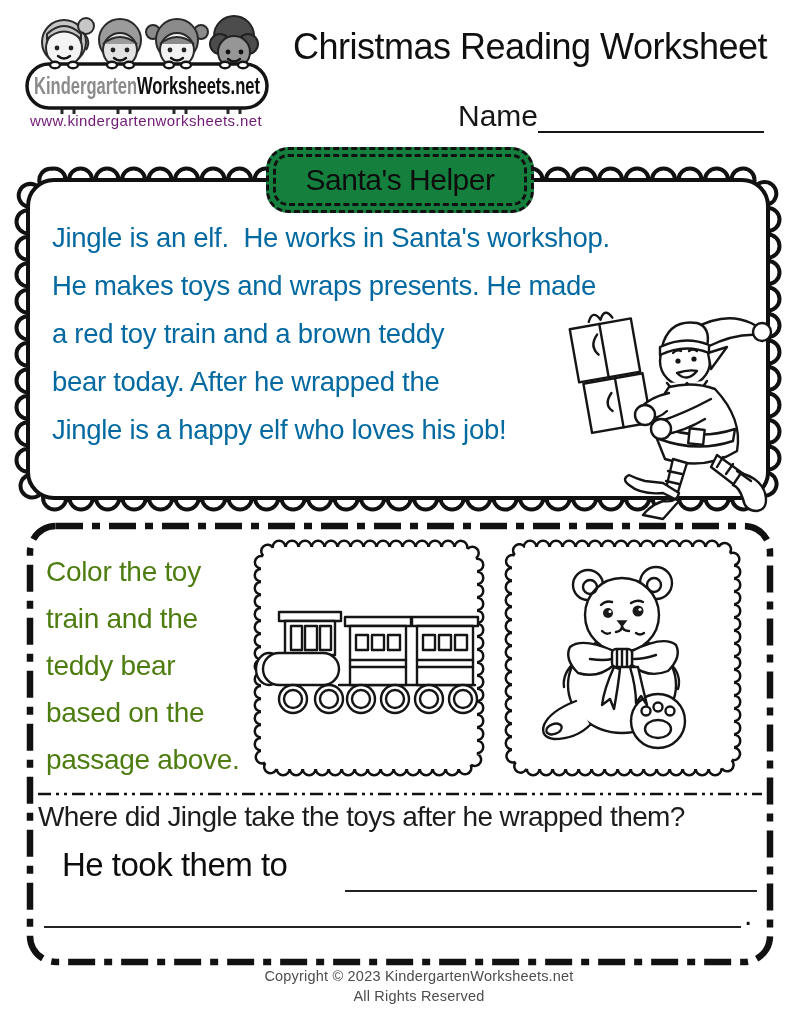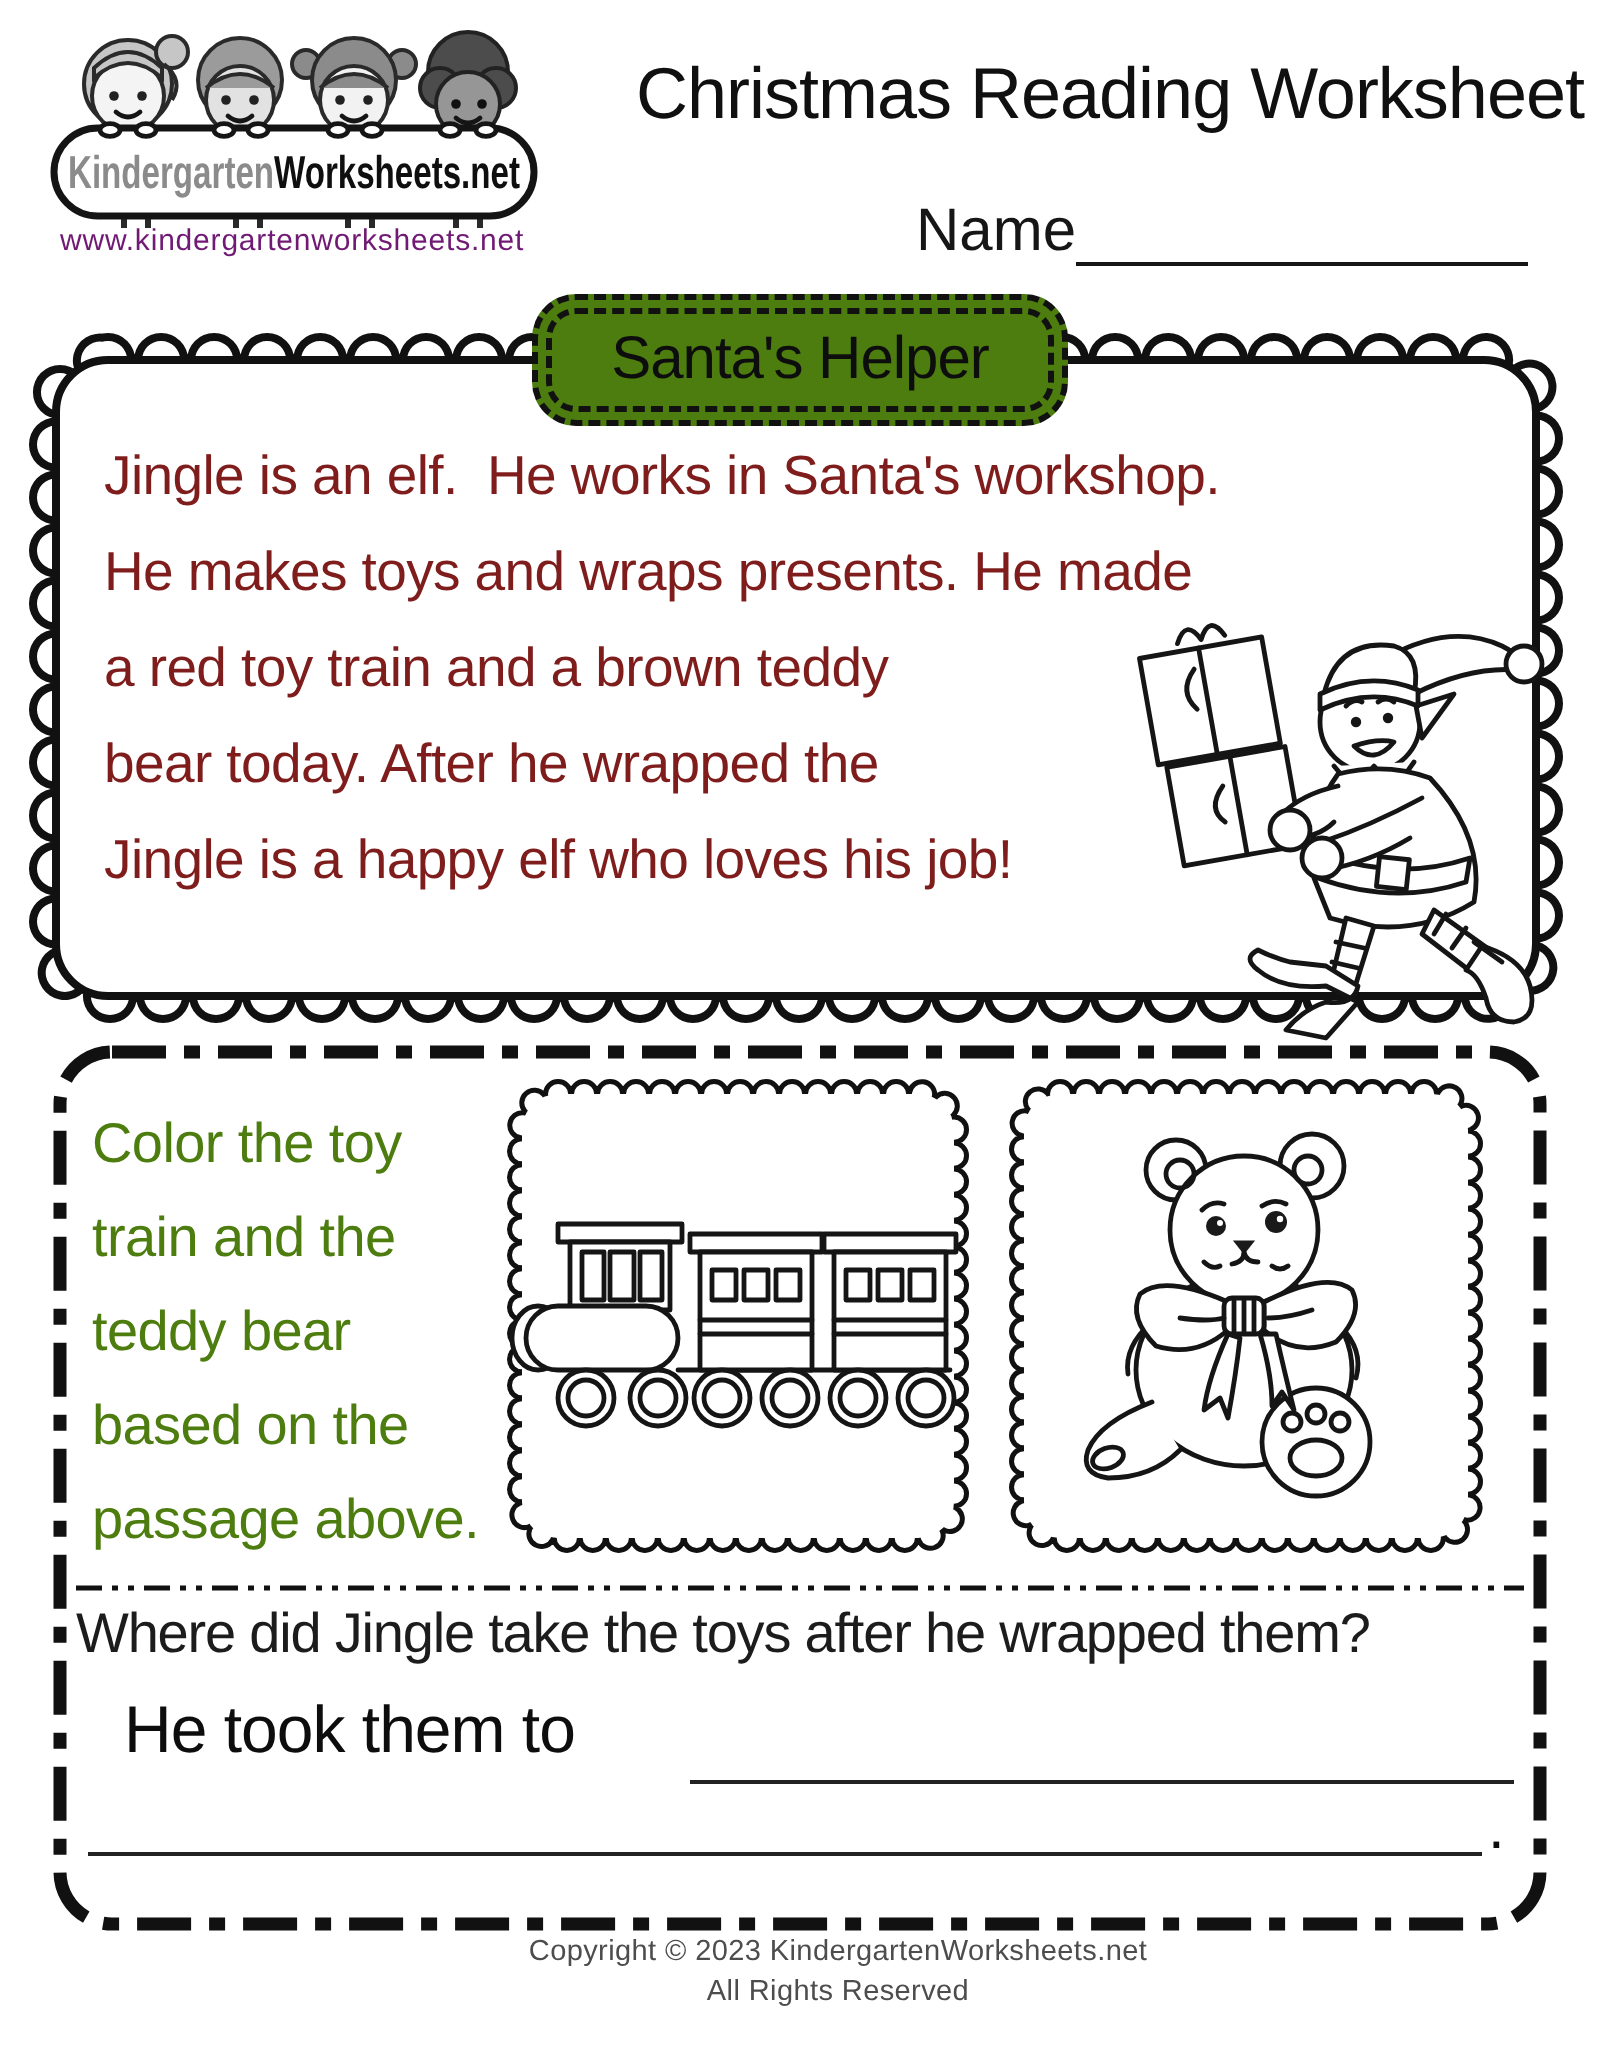--- a/index.html
+++ b/index.html
@@ -9,40 +9,40 @@
     background:#ffffff; overflow:hidden;
     font-family:"Liberation Sans", sans-serif; color:#111;
   }
   
   .logo-wrap { position:absolute; left:22px; top:6px; width:250px; }
   .logo-www {
     position:absolute; left:30px; top:112px; font-size:15px; color:#701a75;
     letter-spacing:.4px; font-family:"Liberation Sans", sans-serif;
   }
   .title {
-    position:absolute; left:268px; top:26px; width:524px; text-align:right;
+    position:absolute; left:268px; top:26px; width:524px; text-align:center;
     font-size:36px; font-weight:400; letter-spacing:-.5px; color:#101010;
     font-family:"Liberation Sans", sans-serif;
   }
   .name-row { position:absolute; left:458px; top:99px; width:306px; display:flex; align-items:flex-end; }
   .name-label { font-size:30px; font-weight:400; color:#161616; }
   .name-line { flex:1; height:34px; border-bottom:2px solid #161616; }
   
   .scallop-svg { position:absolute; left:8px; top:158px; width:780px; height:368px; z-index:1; }
   .badge {
     position:absolute; left:266px; top:147px; width:268px; height:66px; z-index:3;
-    background:#4d7c0f; border:3px dashed #111; border-radius:22px; padding:4px;
+    background:#15803d; border:3px dashed #111; border-radius:22px; padding:4px;
   }
   .badge-inner {
     width:100%; height:100%; border:3px dashed #111; border-radius:15px;
     display:flex; align-items:center; justify-content:center;
   }
   .badge-text { font-size:30px; letter-spacing:-.5px; color:#0d0d0d; }
   .passage { position:absolute; left:52px; top:214px; z-index:2; }
-  .p-line { font-size:27.5px; line-height:48px; letter-spacing:-.3px; white-space:pre; color:#7f1d1d; }
+  .p-line { font-size:27.5px; line-height:48px; letter-spacing:-.3px; white-space:pre; color:#0369a1; }
   .elf-svg { position:absolute; left:565px; top:289px; width:215px; height:236px; z-index:4; }
   
   .dash-box-svg { position:absolute; left:24px; top:520px; width:752px; height:448px; z-index:1; }
   .instruction { position:absolute; left:46px; top:548px; z-index:2; }
   .i-line { font-size:28px; line-height:47px; letter-spacing:-.3px; color:#4d7c0f; }
   .frame { position:absolute; z-index:2; }
   .frame-train { left:247px; top:533px; width:244px; height:250px; }
   .frame-teddy { left:498px; top:533px; width:250px; height:250px; }
   .divider-svg { position:absolute; left:36px; top:790px; width:728px; height:8px; z-index:2; }
   .question {

